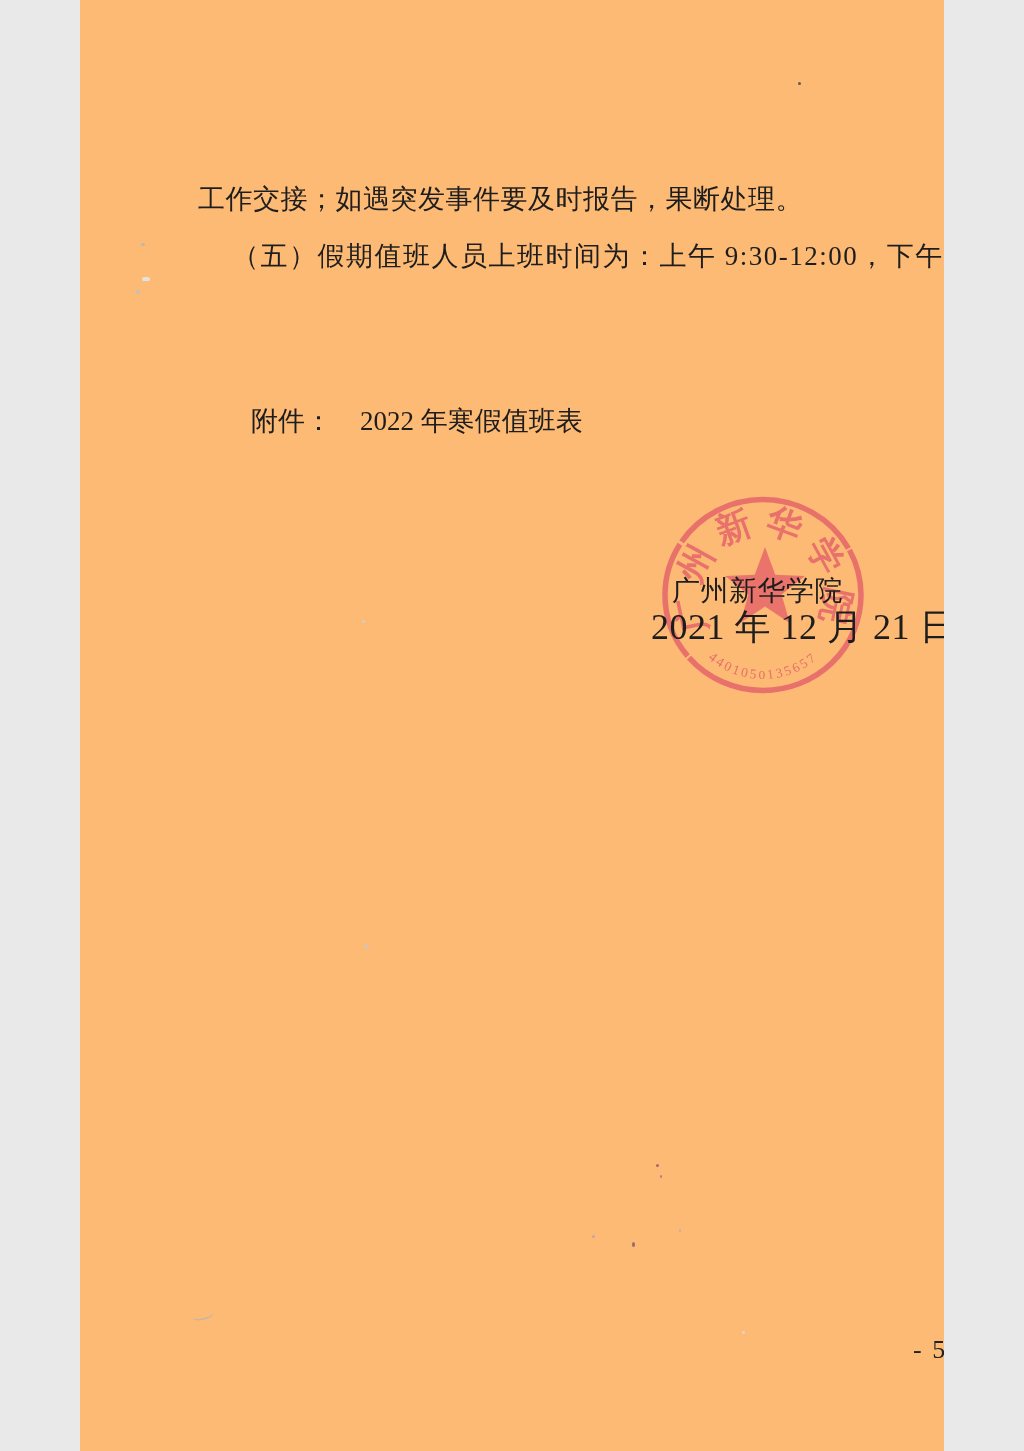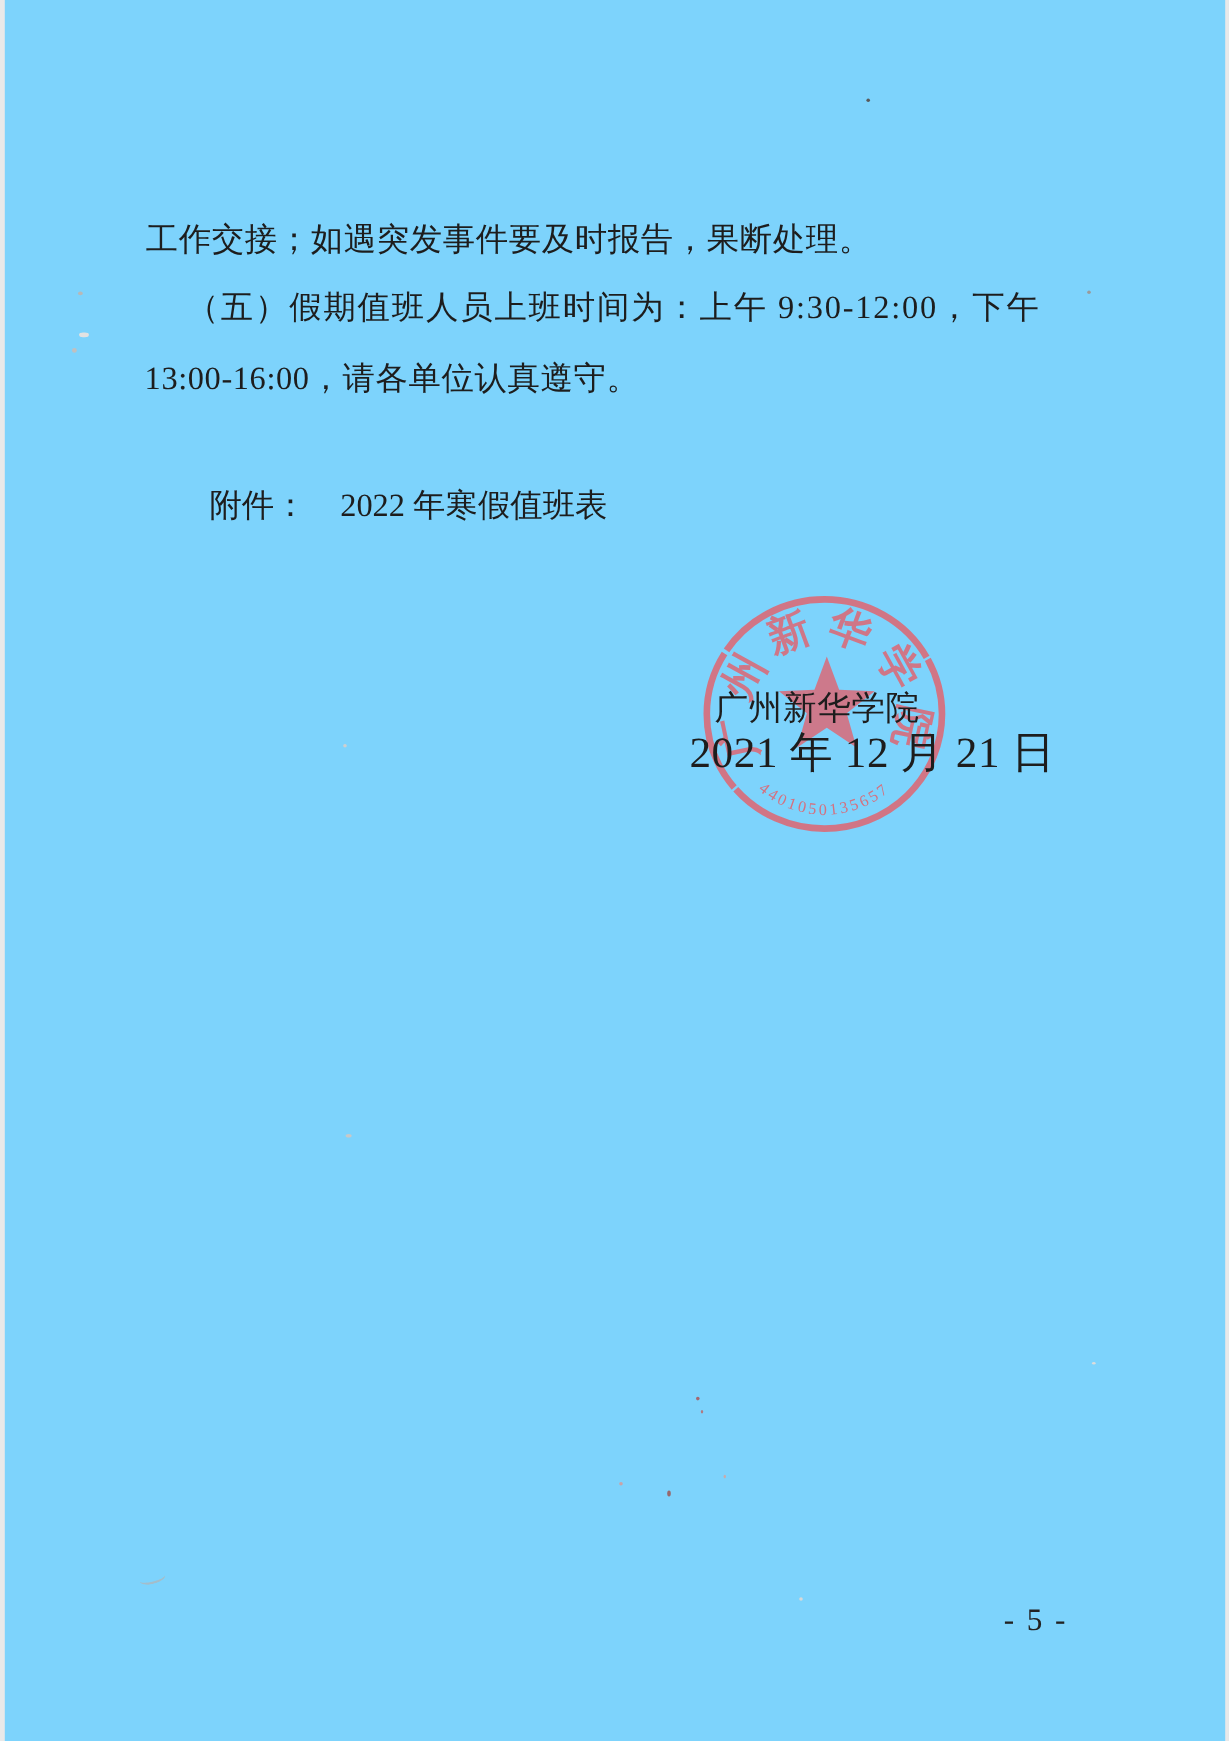--- a/index.html
+++ b/index.html
@@ -1,21 +1,21 @@
 <!DOCTYPE html>
 <html><head>
 <meta charset="utf-8">
 <style>
   html, body { margin: 0; padding: 0; background: #e9e9e9; }
   .page {
     position: relative;
-    width: 1017px;
+    width: 864px;
     height: 1451px;
     margin: 0 auto;
-    background: #7dd3fc;
+    background: #fdba74;
     overflow: hidden;
     font-family: "Liberation Serif", "DejaVu Serif", serif;
     color: #1c1c1c;
   }
   .textline {
     position: absolute;
     white-space: nowrap;
     line-height: 1.25;
     color: #1d1d1d;
   }
@@ -58,21 +58,20 @@
 </style>
 </head>
 <body>
 
 <div class="page">
 
   <div class="textline body-line line-1">工作交接；如遇突发事件要及时报告，果断处理。</div>
 
   <div class="textline body-line line-2">（五）假期值班人员上班时间为：上午 9:30-12:00，下午</div>
 
-  <div class="textline body-line line-3">13:00-16:00，请各单位认真遵守。</div>
 
   <div class="textline attachment">
     <span>附件：</span><span class="gap"></span><span>2022 年寒假值班表</span>
   </div>
 
   <svg class="stamp-svg" viewBox="555 465 260 260" xmlns="http://www.w3.org/2000/svg" xmlns:xlink="http://www.w3.org/1999/xlink">
     <defs>
       <path id="seal-arc-top" d="M 624.7 616.2 A 62 62 0 1 1 741.3 616.2" fill="none"></path>
       <path id="seal-arc-num" d="M 606.9 630.5 A 84 84 0 0 0 759.1 630.5" fill="none"></path>
     </defs>

